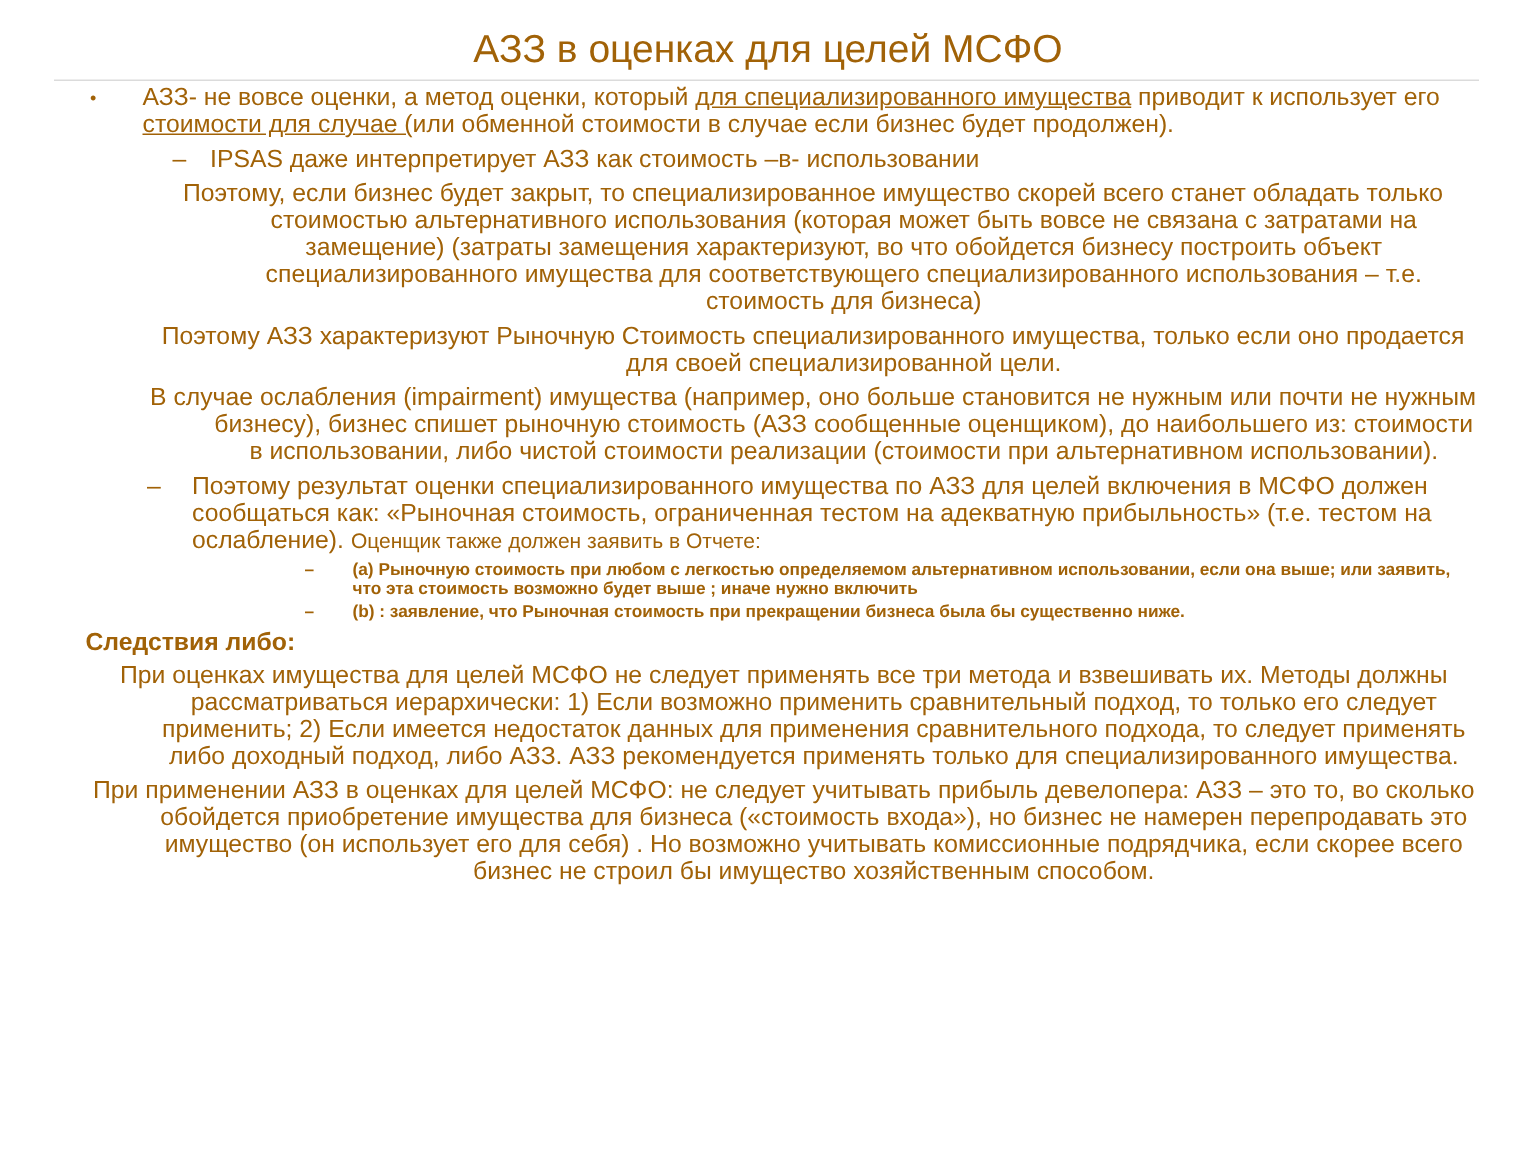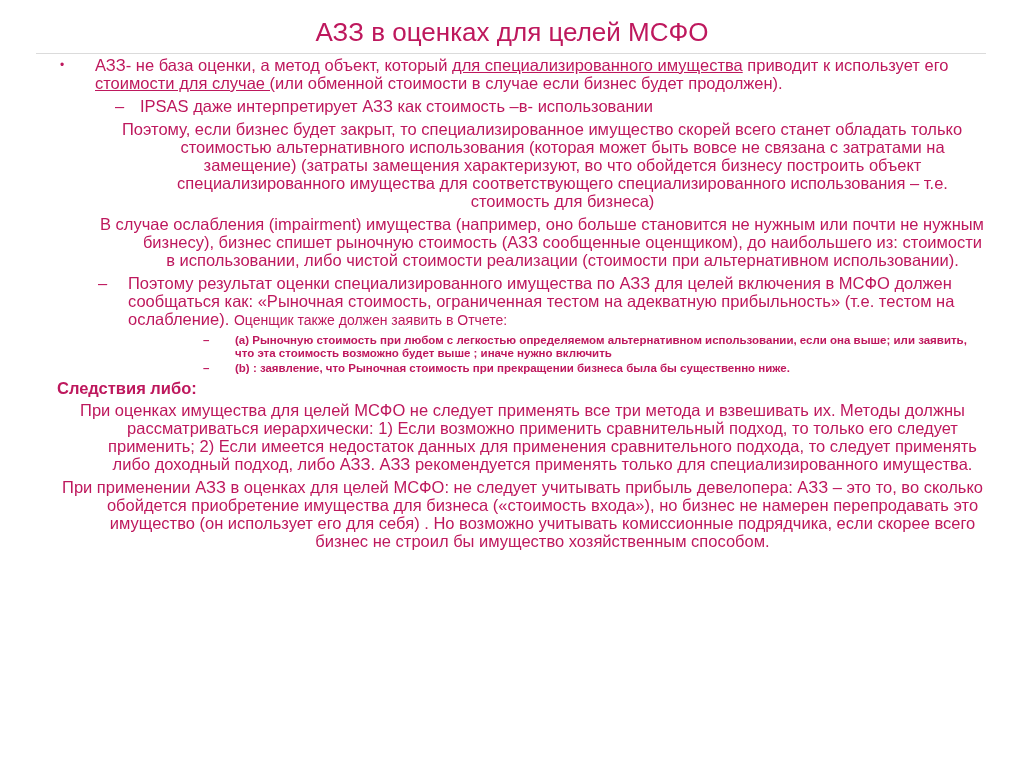--- a/index.html
+++ b/index.html
@@ -1,21 +1,21 @@
 <!DOCTYPE html>
 <html><head>
 <meta charset="utf-8">
 <style>
   html, body { margin: 0; padding: 0; background: #ffffff; }
   .slide {
     position: relative;
     width: 1024px;
     height: 768px;
     background: #ffffff;
-    color: #be185d;
+    color: #a16207;
     font-family: "Liberation Sans", sans-serif;
     overflow: hidden;
   }
   .title {
     font-size: 26px;
     line-height: 30px;
     text-align: center;
     padding-top: 17px;
     white-space: nowrap;
   }
@@ -68,31 +68,32 @@
 <div class="slide">
 
   <div class="title">АЗЗ в оценках для целей МСФО</div>
 
   <div class="placeholder-line"></div>
 
   <div class="content">
 
     <div class="para row l1">
       <span class="marker">•</span>
-      <span class="text-col"><span>АЗЗ- не база оценки, а метод объект, который </span><span class="u">для специализированного имущества</span><span> приводит к использует его </span><span class="u">стоимости для случае (</span><span>или обменной стоимости в случае если бизнес будет продолжен).</span></span>
+      <span class="text-col"><span>АЗЗ- не вовсе оценки, а метод оценки, который </span><span class="u">для специализированного имущества</span><span> приводит к использует его </span><span class="u">стоимости для случае (</span><span>или обменной стоимости в случае если бизнес будет продолжен).</span></span>
     </div>
 
     <div class="para row l2">
       <span class="marker">–</span>
       <span class="text-col">IPSAS даже интерпретирует АЗЗ как стоимость –в- использовании</span>
     </div>
 
     <div class="para hang1">Поэтому, если бизнес будет закрыт, то специализированное имущество скорей всего станет обладать только стоимостью альтернативного использования (которая может быть вовсе не связана с затратами на замещение)  (затраты замещения характеризуют, во что обойдется бизнесу построить объект специализированного имущества для соответствующего специализированного использования – т.е. стоимость для бизнеса)</div>
 
 
+    <div class="para hang1">Поэтому АЗЗ характеризуют Рыночную Стоимость специализированного имущества, только если оно продается для своей специализированной цели.</div>
 
     <div class="para hang1">В случае ослабления (impairment) имущества (например, оно больше становится не нужным или почти не нужным бизнесу), бизнес спишет рыночную стоимость (АЗЗ сообщенные оценщиком), до наибольшего из: стоимости в использовании, либо чистой стоимости реализации (стоимости при альтернативном использовании).</div>
 
     <div class="para row l2b">
       <span class="marker">–</span>
       <span class="text-col"><span>Поэтому результат оценки специализированного имущества по АЗЗ для целей включения в МСФО  должен сообщаться как: «Рыночная стоимость, ограниченная тестом на адекватную прибыльность» (т.е. тестом на ослабление). </span><span class="sm">Оценщик также должен заявить в Отчете:</span></span>
     </div>
 
     <div class="para row l3">
       <span class="marker">–</span>

